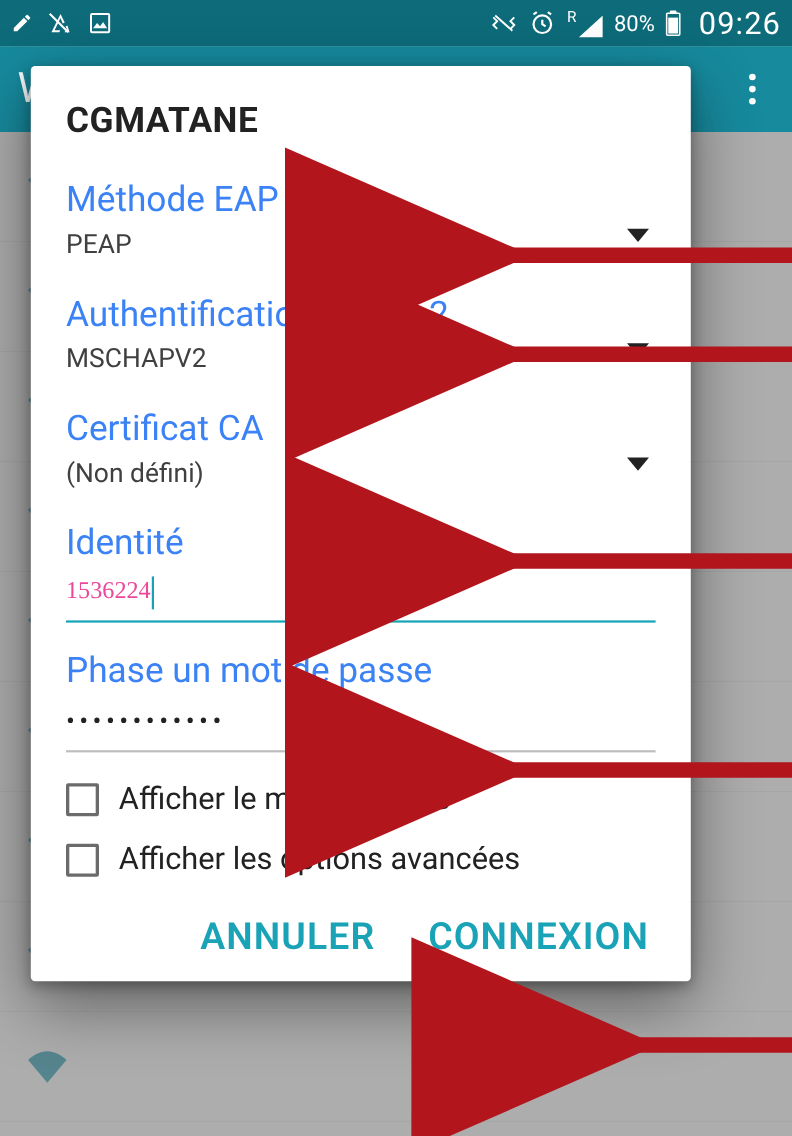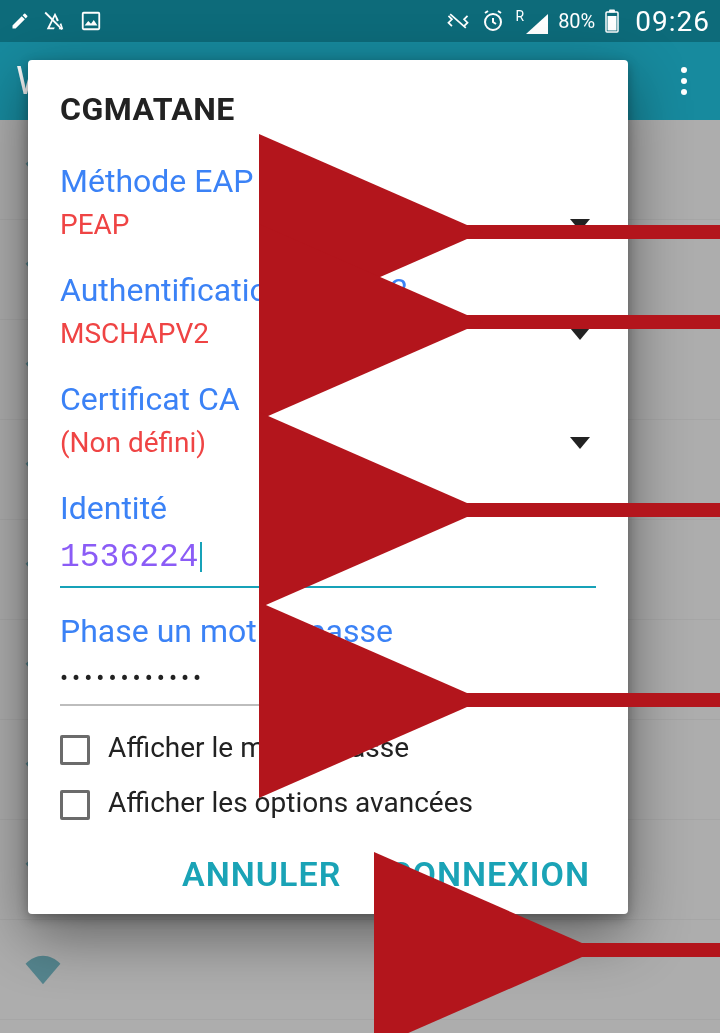--- a/index.html
+++ b/index.html
@@ -44,36 +44,36 @@
     position: absolute; top: 60px; left: 28px; width: 600px;
     background: #fff; border-radius: 4px;
     box-shadow: 0 20px 60px rgba(0,0,0,.45), 0 4px 12px rgba(0,0,0,.3);
     padding: 30px 32px 14px 32px;
   }
   .dialog-title { font-size: 32px; font-weight: 700; color: #222; margin-bottom: 34px; letter-spacing: .5px; }
 
   .field { margin-bottom: 24px; }
   .field-label { font-size: 32px; color: #3b82f6; margin-bottom: 8px; }
   .spinner-row {
-    display: flex; align-items: center; justify-content: space-between;
-    font-size: 28px; color: #ef4444; padding-bottom: 6px;
+    display: flex; justify-content: space-between;
+    font-size: 24px; color: #404040; padding-bottom: 6px;
   }
   .caret { width: 0; height: 0; border-left: 10px solid transparent; border-right: 10px solid transparent; border-top: 12px solid #222; margin-right: 6px; }
 
   .text-input {
     width: 100%; border: none; border-bottom: 2px solid #bdbdbd;
-    font-size: 33px; color: #8b5cf6; padding: 4px 0 10px 0; outline: none;
-    font-family: Liberation Mono, monospace; background: transparent;
+    font-size: 22px; color: #ec4899; padding: 4px 0 10px 0; outline: none;
+    font-family: Liberation Serif, serif; background: transparent;
   }
   .text-input.focused { border-bottom: 2px solid #17a2b8; }
   .cursor { display:inline-block; width:2px; height:30px; background:#17a2b8; vertical-align:middle; margin-left:1px; }
 
   .pwd-dots { font-size: 24px; letter-spacing: 4px; color: #222; padding: 6px 0 12px 0; border-bottom: 2px solid #bdbdbd; }
 
-  .checkbox-row { display: flex; align-items: flex-end; gap: 18px; margin: 20px 0 8px 0; }
+  .checkbox-row { display: flex; align-items: flex-start; gap: 18px; margin: 20px 0 8px 0; }
   .checkbox-row .box {
     width: 30px; height: 30px; border: 3px solid #6b6b6b; border-radius: 2px; flex: 0 0 auto; margin-top: 4px;
   }
   .checkbox-row .lbl { font-size: 28px; color: #222; line-height: 1.25; }
 
   .actions {
     display: flex; justify-content: flex-end; gap: 48px;
     margin-top: 24px; padding: 10px 6px 6px 0;
   }
   .actions .btn {

